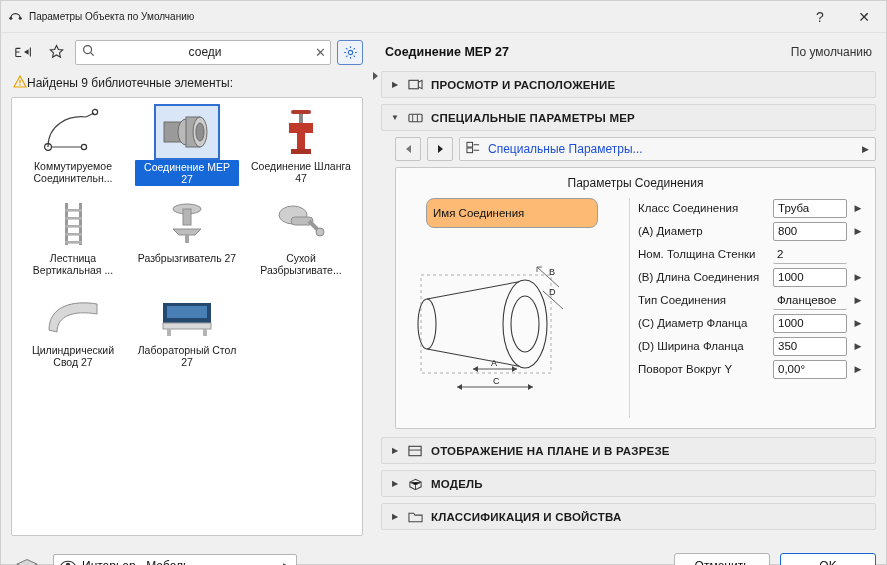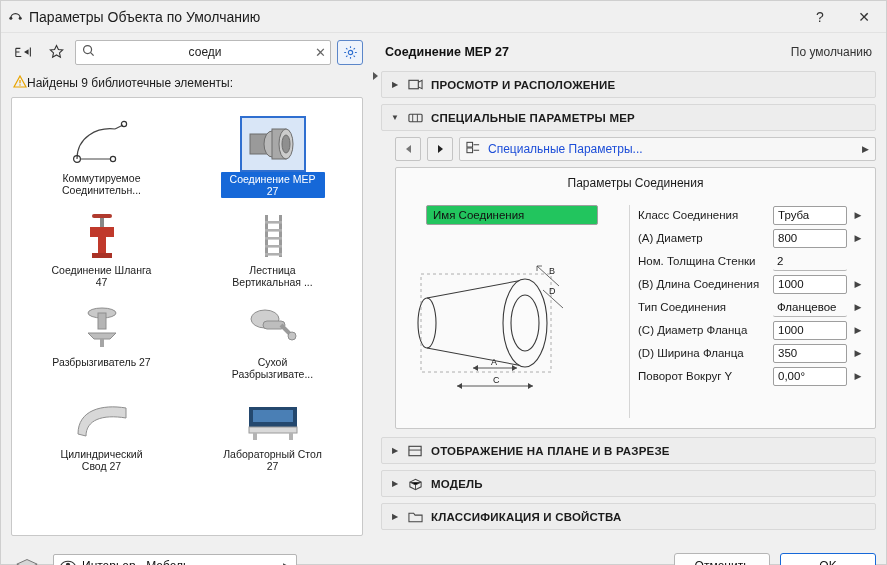--- a/index.html
+++ b/index.html
@@ -25,21 +25,21 @@
     display: flex; align-items: center;
     background: #f0f0f0;
     border-bottom: 1px solid #e2e2e2;
     flex: 0 0 32px;
   }
   .titlebar .app-icon {
     width: 28px; text-align: center;
     font-size: 13px; color: #333;
   }
   .titlebar .title {
-    font-size: 14px; color: #1b1b1b;
+    font-size: 10px; color: #1b1b1b;
     flex: 1 1 auto;
   }
   .titlebar .tb-btn {
     width: 44px; height: 31px;
     display: flex; align-items: center; justify-content: center;
     font-size: 14px; color: #333;
   }
   
   .body {
     flex: 1 1 auto;
@@ -91,23 +91,23 @@
     font-size: 12px; color: #1b1b1b;
     padding: 2px 0 6px 2px;
   }
   .warn-ico { color: #e8a400; font-size: 13px; }
   .lib-grid {
     flex: 1 1 auto;
     background: #fff;
     border: 1px solid #c8c8c8;
     border-radius: 2px;
     display: grid;
-    grid-template-columns: repeat(2, 1fr);
+    grid-template-columns: repeat(3, 1fr);
     grid-auto-rows: 92px;
-    padding: 18px 4px;
+    padding: 6px 4px;
     align-content: start;
     overflow: hidden;
   }
   .lib-item {
     display: flex; flex-direction: column;
     align-items: center; justify-content: flex-start;
     padding: 2px 2px 0 2px;
     cursor: pointer;
   }
   .lib-thumb {
@@ -198,32 +198,32 @@
     background: #fafafa;
     border-radius: 2px;
     margin: 0 0 8px 14px;
     padding: 8px 10px 10px 10px;
     height: 262px;
     display: flex; flex-direction: column;
   }
   .param-title {
     text-align: center;
     font-size: 12px; color: #1b1b1b;
-    margin-bottom: 15px;
+    margin-bottom: 8px;
   }
   .param-cols { display: flex; gap: 10px; flex: 1 1 auto; min-height: 0; }
   .param-left {
     flex: 1 1 auto;
     display: flex; flex-direction: column;
     align-items: center;
   }
   .name-field {
-    width: 172px; height: 20px;
-    background: #22c55e; border: 1px solid #9e9e9e;
-    border-radius: 2px;
+    width: 172px; height: 30px;
+    background: #fdba74; border: 1px solid #9e9e9e;
+    border-radius: 8px;
     display: flex; align-items: center;
     padding-left: 6px;
     font-size: 11.5px; color: #111;
     margin-bottom: 6px;
     align-self: flex-start;
     margin-left: 20px;
   }
   .preview { flex: 1 1 auto; display: flex; align-items: center; justify-content: center; width: 100%; }
   .param-right {
     width: 236px; flex: 0 0 236px;

